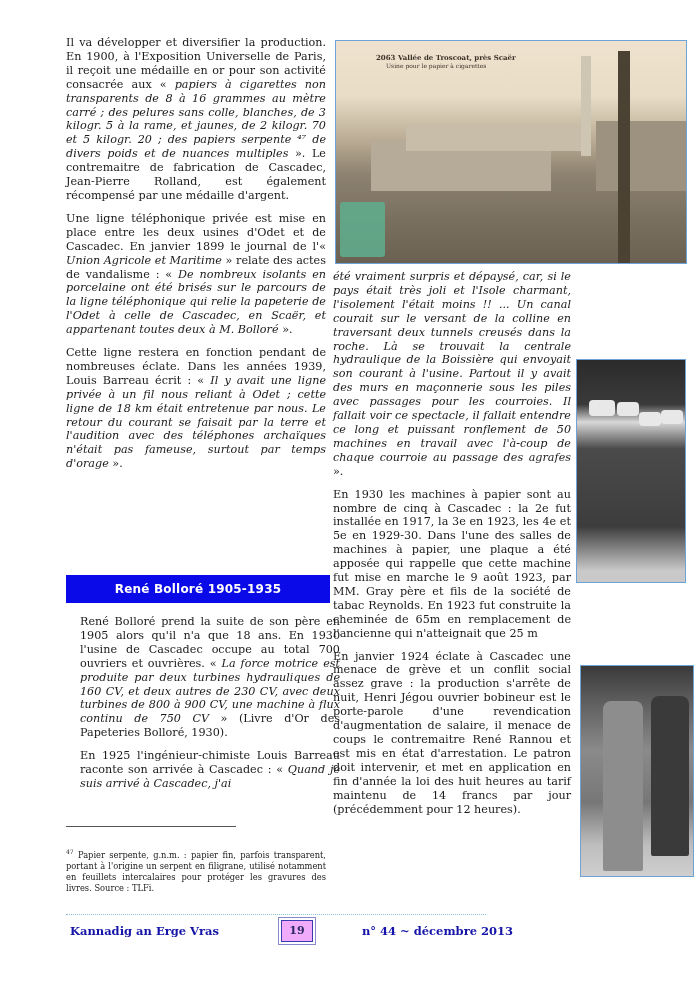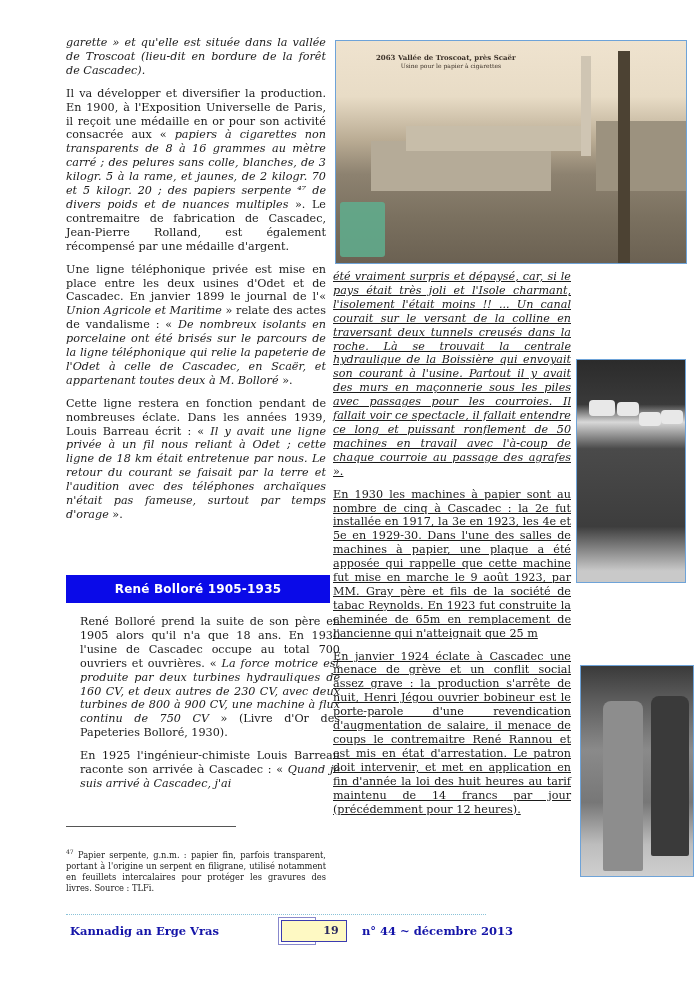--- a/index.html
+++ b/index.html
@@ -2,22 +2,22 @@
 <html><head>
 <meta charset="utf-8">
 <style>
   html, body { margin:0; padding:0; background:#ffffff; }
   body { width:700px; height:990px; position:relative; overflow:hidden;
          font-family: "DejaVu Serif", "Liberation Serif", serif; color:#1a1a1a; }
   .col { position:absolute; font-size:11.2px; line-height:13.9px; text-align:justify; }
   .col p { margin:0 0 9px 0; hyphens:manual; }
   .col em { font-style:italic; }
   #left { left:66px; top:36px; width:260px; }
-  #mid { left:333px; top:270px; width:238px;text-decoration:underline; }
-  .photo { position:absolute; border:1px solid #6ea3d8; overflow:hidden;text-align:center; }
+  #mid { left:333px; top:270px; width:238px; }
+  .photo { position:absolute; border:1px solid #6ea3d8; overflow:hidden; }
   #photo-postcard { left:335px; top:40px; width:350px; height:222px;
     background: linear-gradient(180deg,#efe3cf 0%,#e8dcc6 25%,#b9ab93 45%,#8d8270 60%,#7a705f 80%,#6b6152 100%); }
   #photo-women { left:576px; top:359px; width:108px; height:222px;
     background: linear-gradient(180deg,#2b2b2b 0%,#3a3a3a 20%,#d8d8d8 28%,#4a4a4a 40%,#3d3d3d 75%,#c9c9c9 95%); }
   #photo-men { left:580px; top:665px; width:112px; height:210px;
     background: linear-gradient(180deg,#3a3a3a 0%,#5a5a5a 15%,#8a8a8a 40%,#777 65%,#bdbdbd 85%,#cfcfcf 100%); }
   .caption { position:absolute; left:40px; top:12px; font-size:7px; color:#3b3128; font-weight:bold; }
   .caption small { display:block; font-weight:normal; font-size:6px; margin-left:10px; }
   .stamp { position:absolute; left:4px; bottom:6px; width:45px; height:55px; background:#5fae8e; opacity:.85; border-radius:3px; }
   .chimney { position:absolute; left:245px; top:15px; width:10px; height:100px; background:#cfc5b3; }
@@ -29,29 +29,28 @@
     color:#ffffff; font-family:"DejaVu Sans", "Liberation Sans", sans-serif; font-size:12px; font-weight:bold;
     text-align:center; line-height:28px; letter-spacing:0.2px; }
   #fn-rule { position:absolute; left:66px; top:826px; width:170px; border-top:1px solid #555; }
   #footnote { position:absolute; left:66px; top:846px; width:260px; font-size:8.3px; line-height:11px; text-align:justify; color:#222; }
   #footnote sup { font-size:6px; }
   #dotted-rule { position:absolute; left:66px; top:914px; width:420px; border-top:1px dotted #8ac2d8; }
   .footer-text { position:absolute; top:924px; font-family:"DejaVu Serif", serif; font-weight:bold; font-size:11.5px; color:#1414a8; }
   #footer-left { left:70px;text-align:right; }
   #footer-right { left:362px; }
   #page-num { position:absolute; left:281px; top:920px; width:30px; height:20px; border:1.5px solid #3b3bb0;
-    text-align:center; line-height:20px; font-size:11px; font-weight:bold; color:#2a2a60; background:#fef9c3;padding-left:34px; }
+    text-align:center; line-height:20px; font-size:11px; font-weight:bold; color:#2a2a60; background:#f0abfc; }
   #page-num::before { content:""; position:absolute; left:2px; top:-6px; width:22px; height:22px; border:1px solid #aaa; transform:rotate(45deg); z-index:-1; }
   #page-num-deco { position:absolute; left:278px; top:917px; width:36px; height:26px; border:1px solid #8888cc; }
 </style>
 </head>
 <body>
 
 <div class="col" id="left">
-  <p><em>garette » et qu'elle est située dans la vallée de Troscoat (lieu-dit en bordure de la forêt de Cascadec).</em></p>
   <p>
     <span>Il va développer et diversifier la production. En 1900, à l'Exposition Universelle de Paris, il reçoit une médaille en or pour son activité consacrée aux « </span><em>papiers à cigarettes non transparents de 8 à 16 grammes au mètre carré ; des pelures sans colle, blanches, de 3 kilogr. 5 à la rame, et jaunes, de 2 kilogr. 70 et 5 kilogr. 20 ; des papiers serpente ⁴⁷ de divers poids et de nuances multiples</em><span> ». Le contremaitre de fabrication de Cascadec, Jean-Pierre Rolland, est également récompensé par une médaille d'argent.</span>
   </p>
   <p>
     <span>Une ligne téléphonique privée est mise en place entre les deux usines d'Odet et de Cascadec. En janvier 1899 le journal de l'« </span><em>Union Agricole et Maritime</em><span> » relate des actes de vandalisme : « </span><em>De nombreux isolants en porcelaine ont été brisés sur le parcours de la ligne téléphonique qui relie la papeterie de l'Odet à celle de Cascadec, en Scaër, et appartenant toutes deux à M. Bolloré</em><span> ».</span>
   </p>
   <p>
     <span>Cette ligne restera en fonction pendant de nombreuses éclate. Dans les années 1939, Louis Barreau écrit : « </span><em>Il y avait une ligne privée à un fil nous reliant à Odet ; cette ligne de 18 km était entretenue par nous. Le retour du courant se faisait par la terre et l'audition avec des téléphones archaïques n'était pas fameuse, surtout par temps d'orage</em><span> ».</span>
   </p>
 </div>

